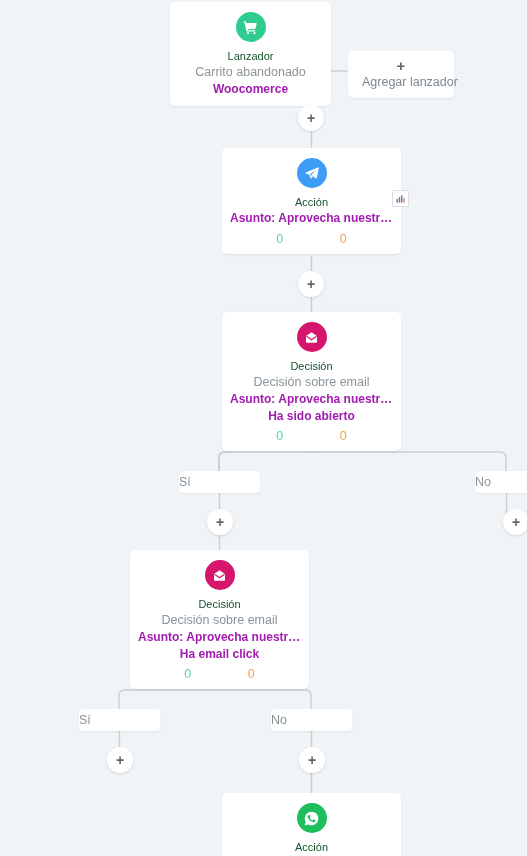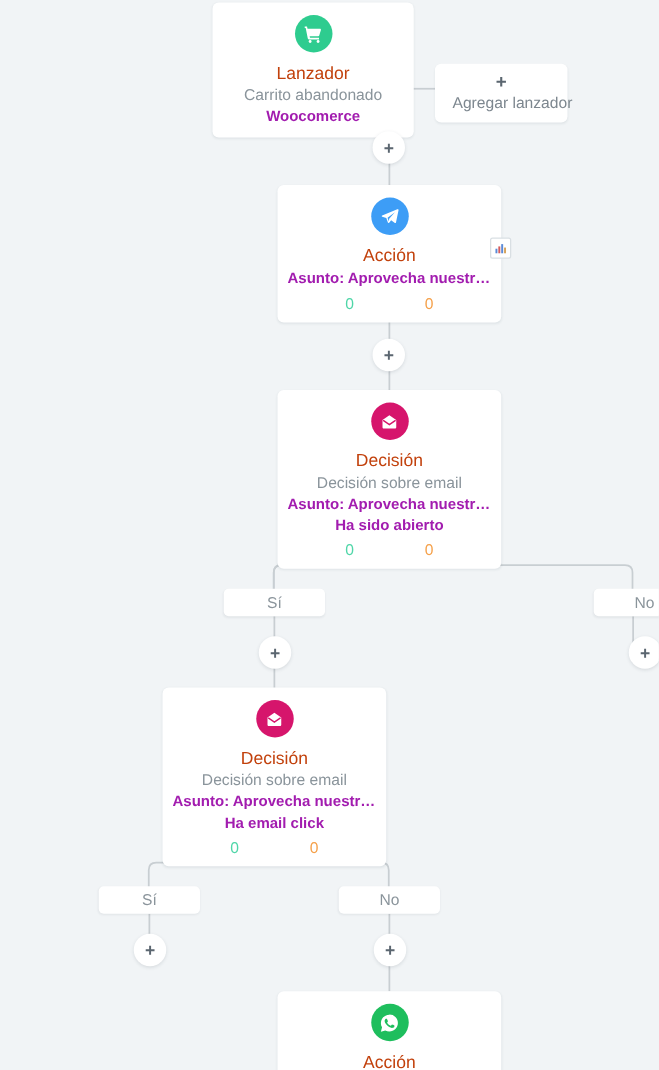--- a/index.html
+++ b/index.html
@@ -53,22 +53,22 @@
     height: 30px;
     border-radius: 50%;
     margin: 0 auto 7px;
     display: flex;
     align-items: center;
     justify-content: center;
   }
   .node-icon svg { display: block; }
 
   .node-kind {
-    font-size: 14px;
-    color: #c2410c;
+    font-size: 11px;
+    color: #14532d;
     line-height: 1.35;
   }
   .node-desc {
     font-size: 12.5px;
     color: #8a949b;
     line-height: 1.35;
     text-align: center;
   }
   .node-strong {
     font-size: 12px;
@@ -113,21 +113,20 @@
   
   .branch-label {
     position: absolute;
     background: #ffffff;
     border-radius: 4px;
     box-shadow: 0 1px 2px rgba(30,45,60,0.07);
     height: 22px;
     line-height: 22px;
     font-size: 12.5px;
     color: #8a949b;
-    text-align: center;
   }
 
   
   .plus-btn {
     position: absolute;
     width: 26px;
     height: 26px;
     border-radius: 50%;
     background: #ffffff;
     box-shadow: 0 1px 3px rgba(30,45,60,0.13);

